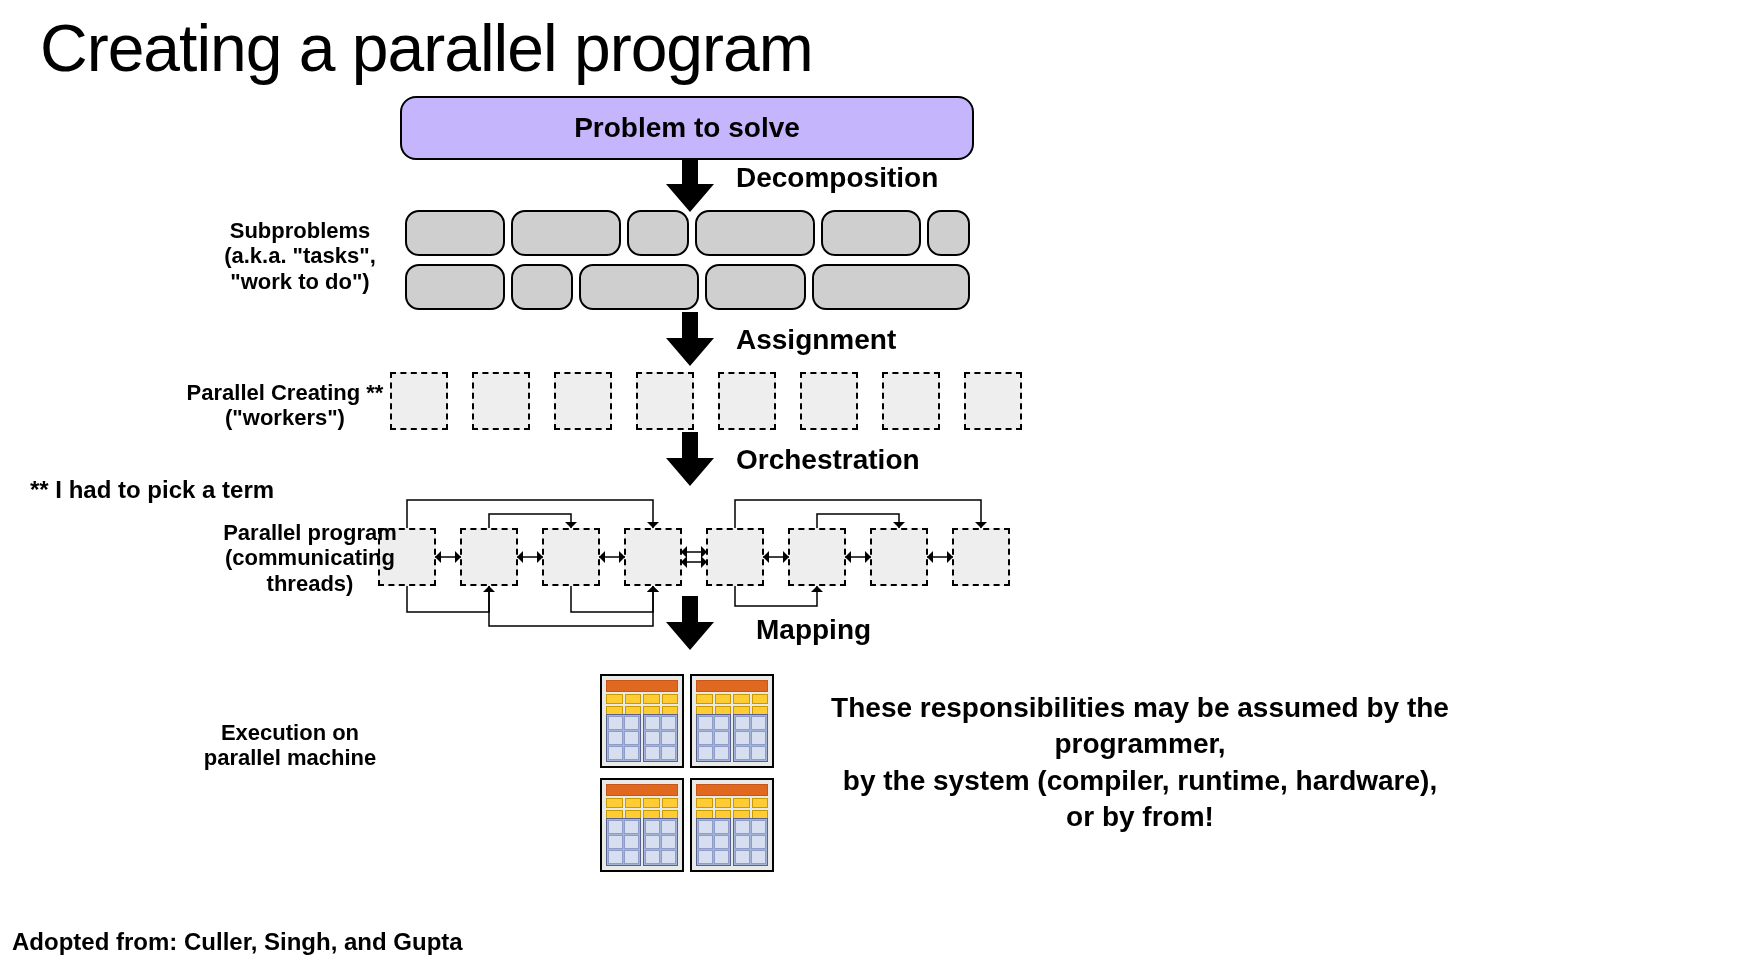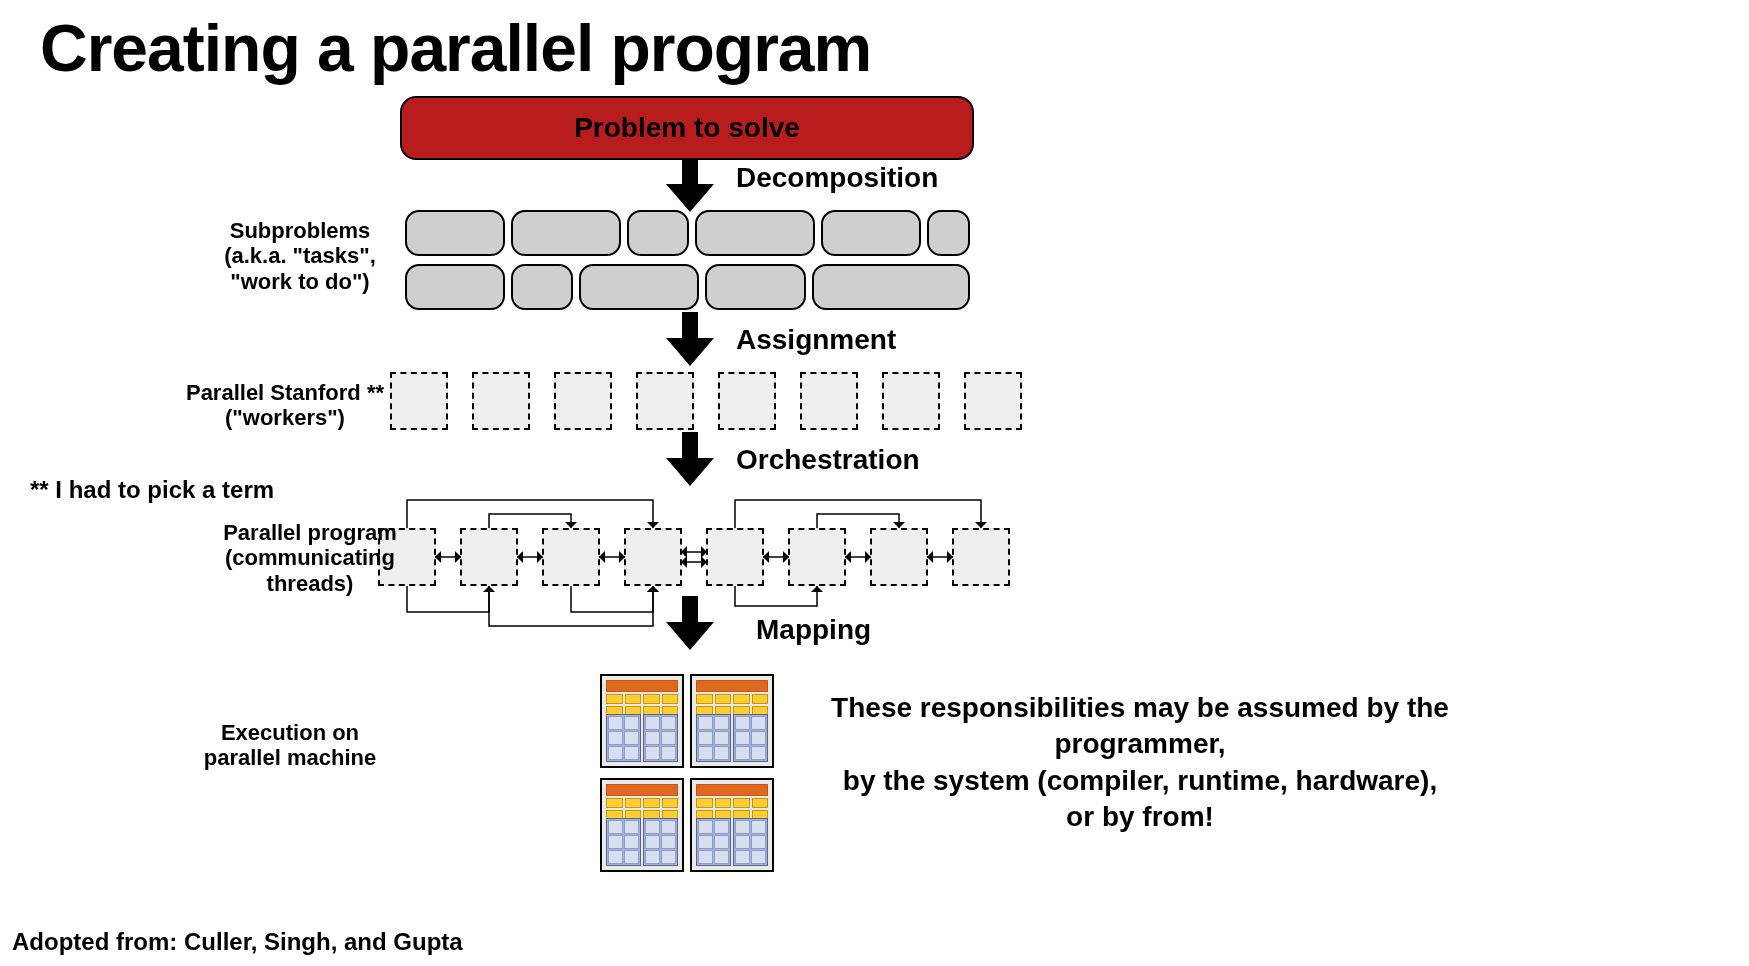--- a/index.html
+++ b/index.html
@@ -1,26 +1,26 @@
 <!DOCTYPE html>
 <html><head>
 <meta charset="utf-8">
 <style>
   html,body{margin:0;padding:0;background:#fff;font-family:"Myriad Pro","Segoe UI","Helvetica Neue",Arial,sans-serif;color:#000;}
   .slide{position:relative;width:1749px;height:966px;overflow:hidden;}
-  .title{position:absolute;left:40px;top:10px;font-size:66px;font-weight:700;letter-spacing:-1px;}
+  .title{position:absolute;left:40px;top:10px;font-size:66px;font-weight:400;letter-spacing:-1px;}
   .label{position:absolute;font-size:22px;font-weight:700;text-align:center;line-height:1.15;}
   .stage-label{position:absolute;font-size:28px;font-weight:800;}
   .footnote{position:absolute;font-size:24px;font-weight:700;}
   .credit-left{position:absolute;left:12px;bottom:10px;font-size:24px;font-weight:800;}
   .credit-right{position:absolute;right:20px;bottom:10px;font-size:24px;font-weight:800;}
   .responsibility{position:absolute;font-size:28px;font-weight:800;text-align:center;line-height:1.3;}
 
   
-  .problem-box{position:absolute;left:400px;top:96px;width:570px;height:60px;background:#b91c1c;border:2px solid #000;border-radius:16px;display:flex;align-items:center;justify-content:center;font-size:28px;font-weight:800;}
+  .problem-box{position:absolute;left:400px;top:96px;width:570px;height:60px;background:#c4b5fd;border:2px solid #000;border-radius:16px;display:flex;align-items:center;justify-content:center;font-size:28px;font-weight:800;}
 
   
   .tasks{position:absolute;left:405px;top:210px;width:565px;}
   .trow{display:flex;gap:6px;margin-bottom:8px;}
   .task{height:42px;background:#cfcfcf;border:2px solid #000;border-radius:14px;}
 
   
   .workers{position:absolute;left:390px;top:372px;display:flex;gap:24px;}
   .worker{width:54px;height:54px;border:2px dashed #000;background:#eee;}
 
@@ -93,21 +93,21 @@
   <div class="workers" id="workers">
       <div class="worker"></div>
       <div class="worker"></div>
       <div class="worker"></div>
       <div class="worker"></div>
       <div class="worker"></div>
       <div class="worker"></div>
       <div class="worker"></div>
       <div class="worker"></div>
     </div>
-  <div class="label" style="left:180px;top:380px;width:210px;white-space:pre-line;">Parallel Stanford **
+  <div class="label" style="left:180px;top:380px;width:210px;white-space:pre-line;">Parallel Creating **
 ("workers")</div>
 
   <div class="footnote" style="left:30px;top:476px;">** I had to pick a term</div>
 
   <div class="arrow" style="left:660px;top:432px;width:60px;">
     <svg width="60" height="54">
         <path d="M22 0 H38 V26 H54 L30 54 L6 26 H22 Z" fill="#000"></path>
       </svg>
   </div>
   <div class="stage-label" style="left:736px;top:444px;">Orchestration</div>

